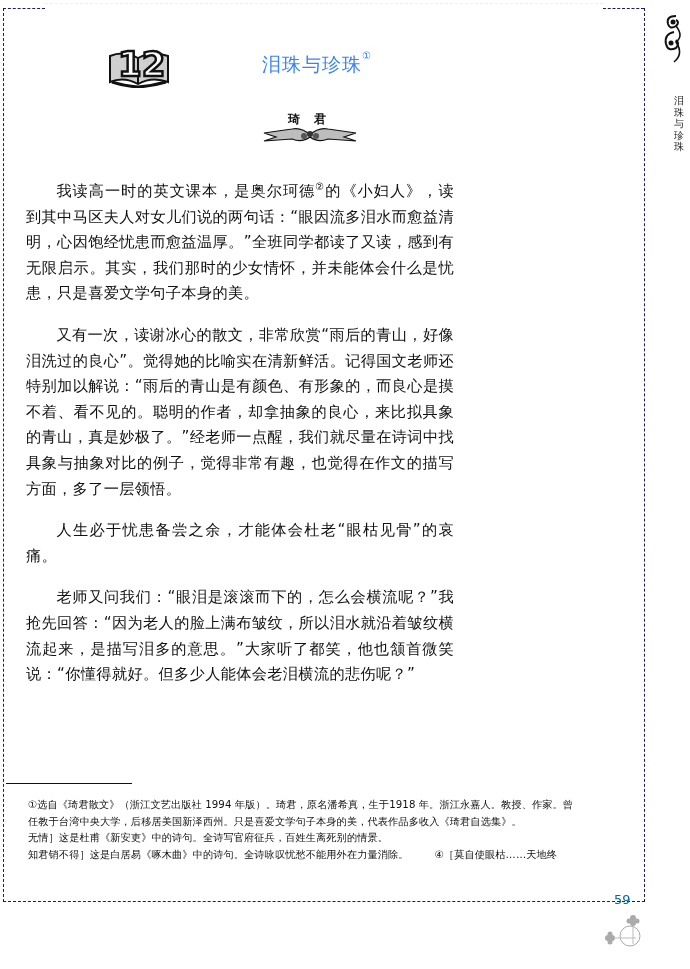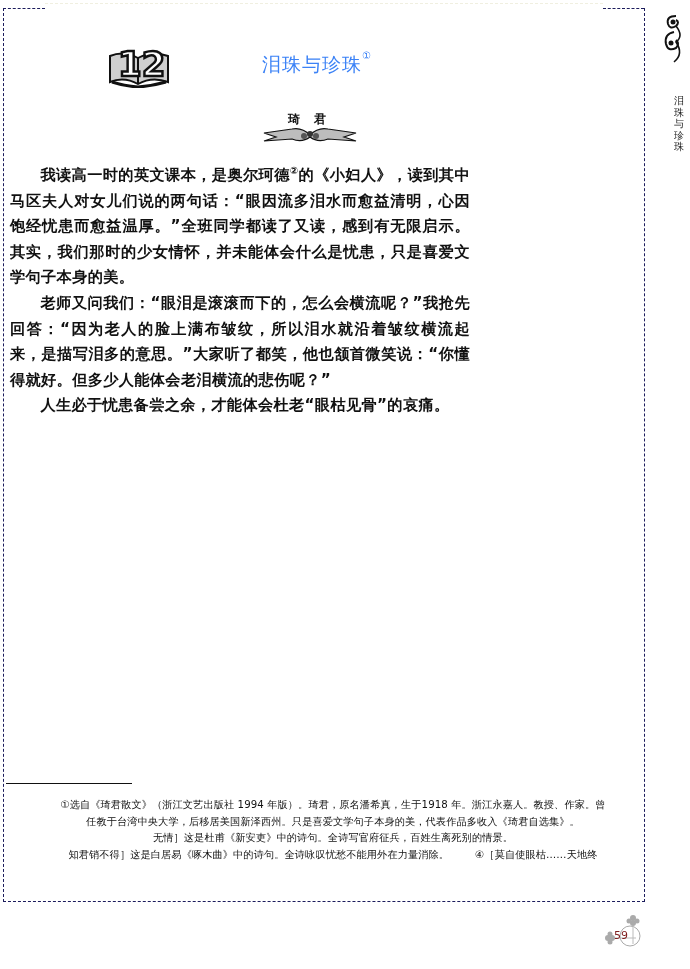--- a/index.html
+++ b/index.html
@@ -25,38 +25,38 @@
     position:absolute; left:288px; top:111px; font-size:12px; font-weight:bold; letter-spacing:14px;
     font-family:"DejaVu Serif", serif;
     text-align:center;
   }
   .ornament { position:absolute; left:262px; top:125px; width:96px; height:20px; }
 
   .body-text {
     position:absolute; left:10px; top:163px; width:460px;
     font-size:15.2px; line-height:25.6px; letter-spacing:0.35px; text-align:justify;
   }
-  .body-text p { margin:0; text-indent:2em;font-weight:bold; }
+  .body-text p { margin:16px; text-indent:2em; }
   .body-text sup { font-size:10px; line-height:0; }
 
   .fn-rule { position:absolute; left:6px; top:783px; width:126px; border-top:1px solid #111; }
   .footnotes {
     position:absolute; left:28px; top:797px; width:610px;
     font-size:10.2px; line-height:16.5px; color:#111; letter-spacing:0.1px;
   }
-  .footnotes div { white-space:nowrap;text-align:center; }
+  .footnotes div { white-space:nowrap; }
   .gap { display:inline-block; width:26px; }
 
   .side-ornament { position:absolute; left:662px; top:12px; width:24px; height:52px; }
   .side-title {
     position:absolute; left:673px; top:95px; width:12px; font-size:10px; line-height:11.5px;
     text-align:center; color:#222;
   }
   .page-num-wrap { position:absolute; left:600px; top:912px; width:60px; height:40px; }
-  .page-num { position:absolute; left:614px; top:929px; font-size:11px; color:#7f1d1d; }
+  .page-num { position:absolute; left:614px; top:892px; font-size:13px; color:#0369a1; }
 </style>
 </head>
 <body>
 
 <div class="frame"></div>
 <div class="frame-top-l"></div>
 <div class="frame-top-m"></div>
 <div class="frame-top-r"></div>
 
 <svg class="lesson-icon" viewBox="0 0 62 46">
@@ -72,22 +72,23 @@
 <div class="author">琦君</div>
 <svg class="ornament" viewBox="0 0 96 20">
   <path d="M2 8 L30 4 Q40 2 48 10 Q56 2 66 4 L94 8 L82 12 L94 16 L66 14 Q56 18 48 12 Q40 18 30 14 L2 16 L14 12 Z" fill="#bdbdbd" stroke="#111" stroke-width="1.2"></path>
   <circle cx="42" cy="11" r="3" fill="#555"></circle>
     <circle cx="48" cy="9" r="3" fill="#333"></circle>
     <circle cx="54" cy="11" r="3" fill="#555"></circle>
 </svg>
 
 <div class="body-text">
   <p><span>我读高一时的英文课本，是奥尔珂德</span><sup>②</sup><span>的《小妇人》，读到其中马区夫人对女儿们说的两句话：“眼因流多泪水而愈益清明，心因饱经忧患而愈益温厚。”全班同学都读了又读，感到有无限启示。其实，我们那时的少女情怀，并未能体会什么是忧患，只是喜爱文学句子本身的美。</span></p>
+  <p><span>又有一次，读谢冰心的散文，非常欣赏“雨后的青山，好像泪洗过的良心”。觉得她的比喻实在清新鲜活。记得国文老师还特别加以解说：“雨后的青山是有颜色、有形象的，而良心是摸不着、看不见的。聪明的作者，却拿抽象的良心，来比拟具象的青山，真是妙极了。”经老师一点醒，我们就尽量在诗词中找具象与抽象对比的例子，觉得非常有趣，也觉得在作文的描写方面，多了一层领悟。</span></p>
+  <p><span>人生必于忧患备尝之余，才能体会杜老“眼枯见骨”的哀痛。</span></p>
   <p><span>老师又问我们：“眼泪是滚滚而下的，怎么会横流呢？”我抢先回答：“因为老人的脸上满布皱纹，所以泪水就沿着皱纹横流起来，是描写泪多的意思。”大家听了都笑，他也颔首微笑说：“你懂得就好。但多少人能体会老泪横流的悲伤呢？”</span></p>
-  <p><span>人生必于忧患备尝之余，才能体会杜老“眼枯见骨”的哀痛。</span></p>
 </div>
 
 <div class="fn-rule"></div>
 <div class="footnotes">
   <div>①选自《琦君散文》（浙江文艺出版社 1994 年版）。琦君，原名潘希真，生于1918 年。浙江永嘉人。教授、作家。曾</div>
   <div>任教于台湾中央大学，后移居美国新泽西州。只是喜爱文学句子本身的美，代表作品多收入《琦君自选集》。</div>
   <div>无情］这是杜甫《新安吏》中的诗句。全诗写官府征兵，百姓生离死别的情景。</div>
   <div><span>知君销不得］这是白居易《啄木曲》中的诗句。全诗咏叹忧愁不能用外在力量消除。</span><span class="gap"></span><span>④［莫自使眼枯……天地终</span></div>
 </div>
 

